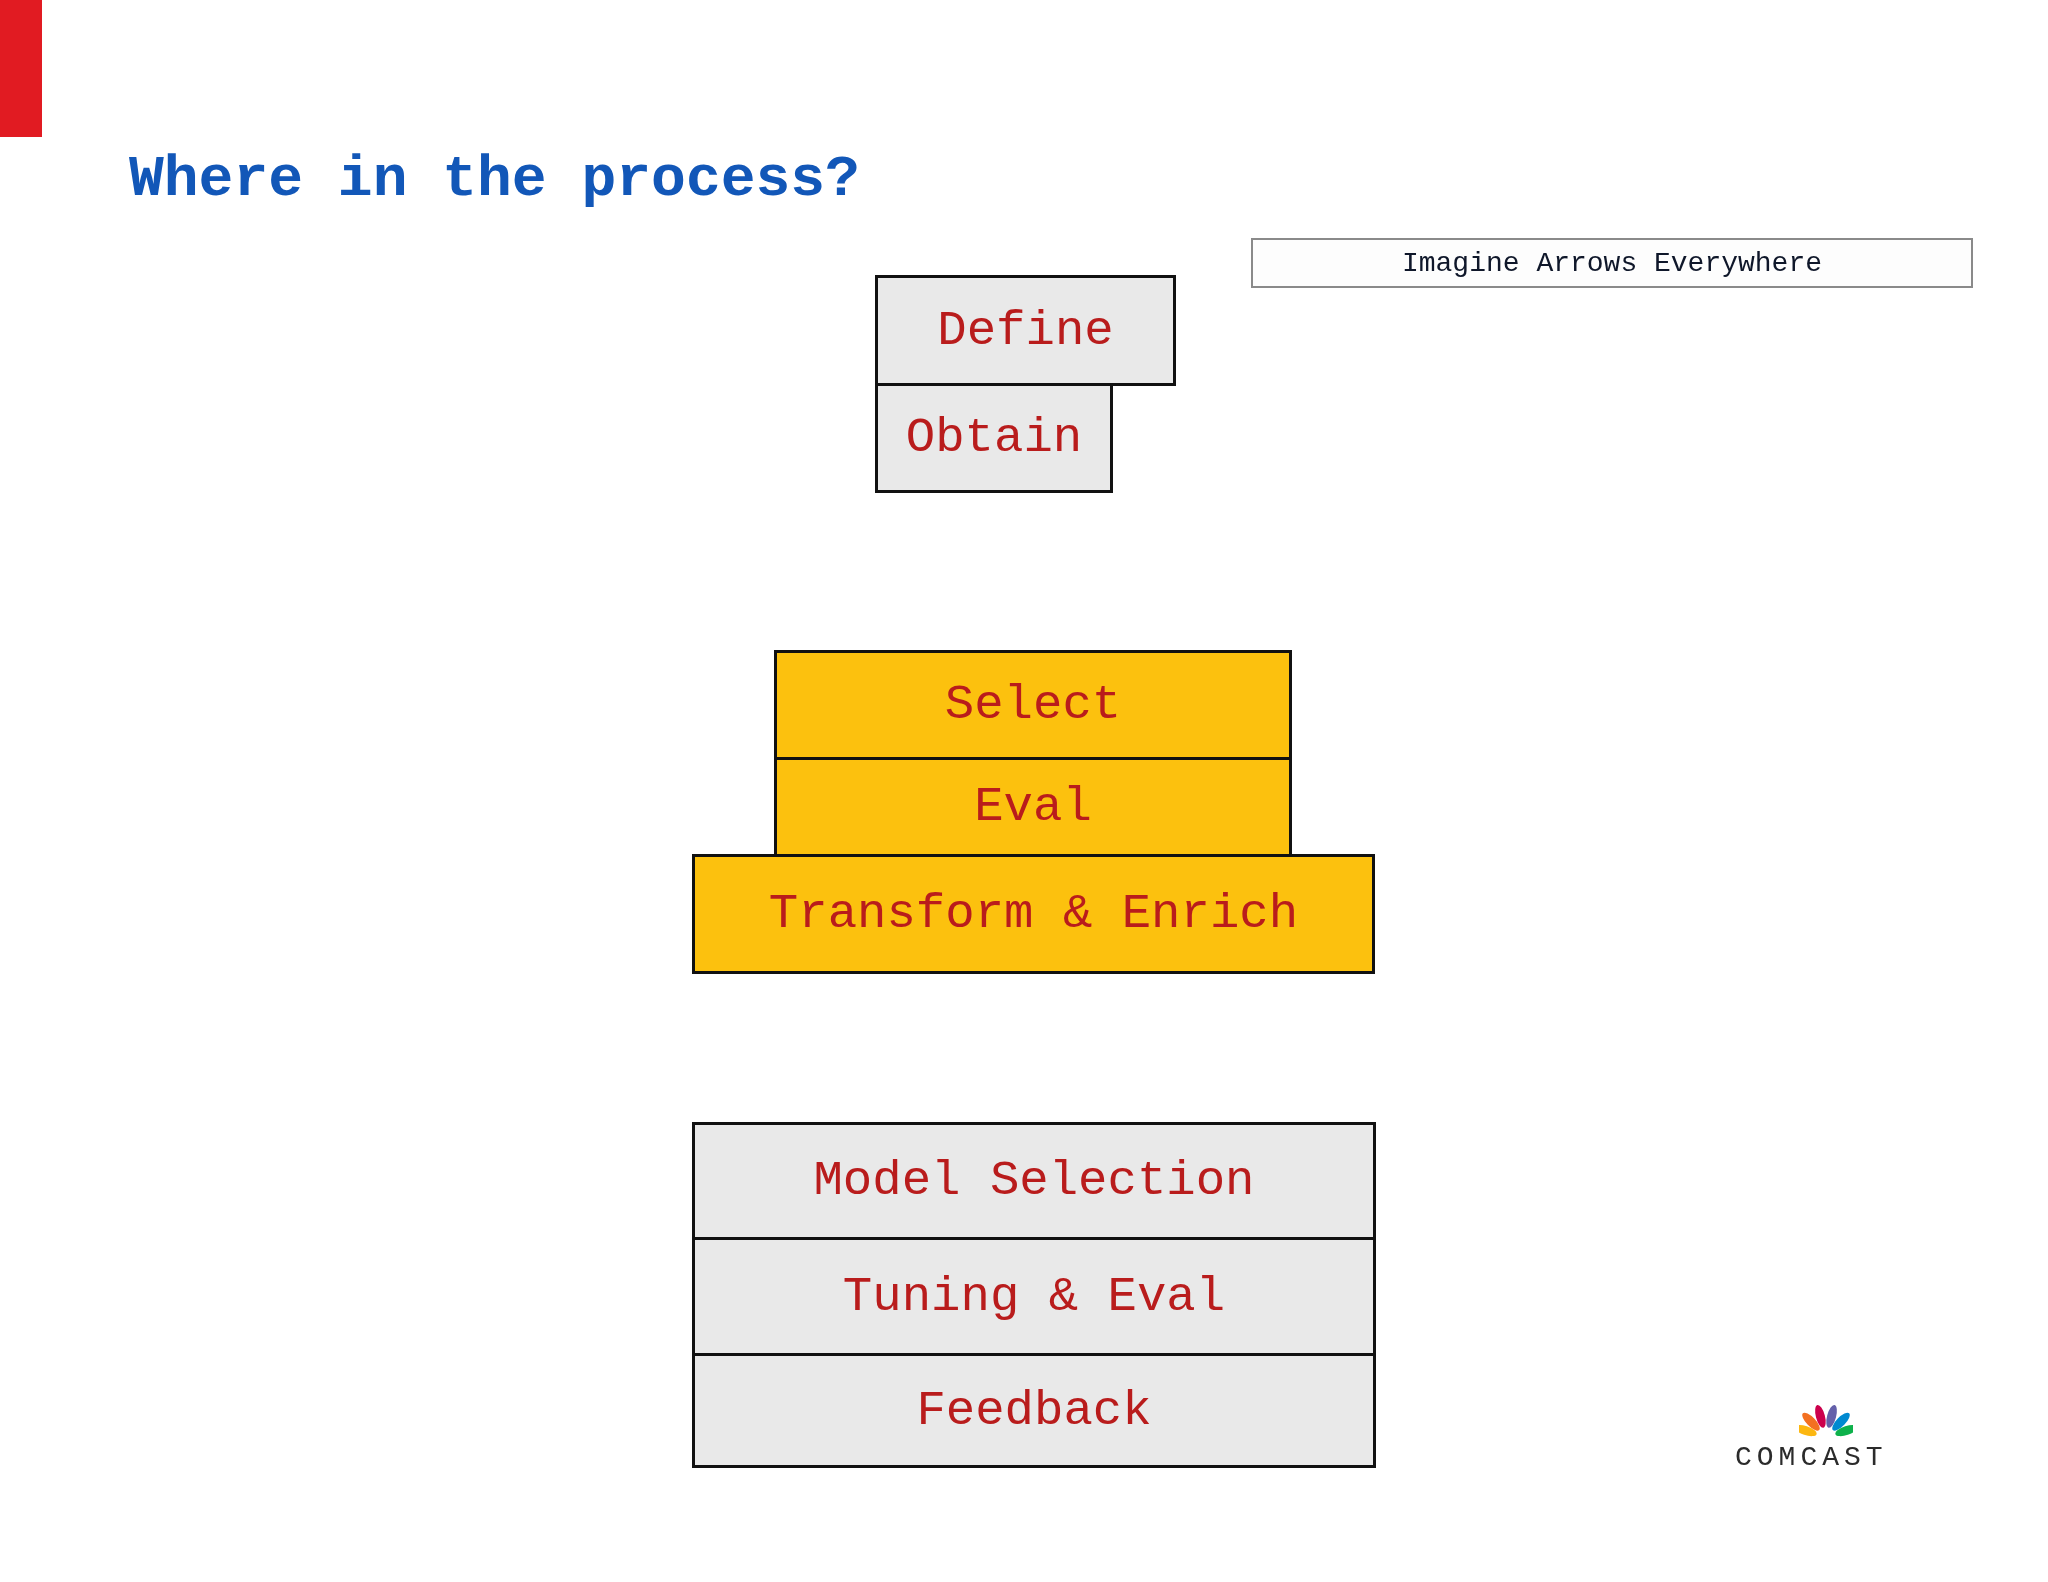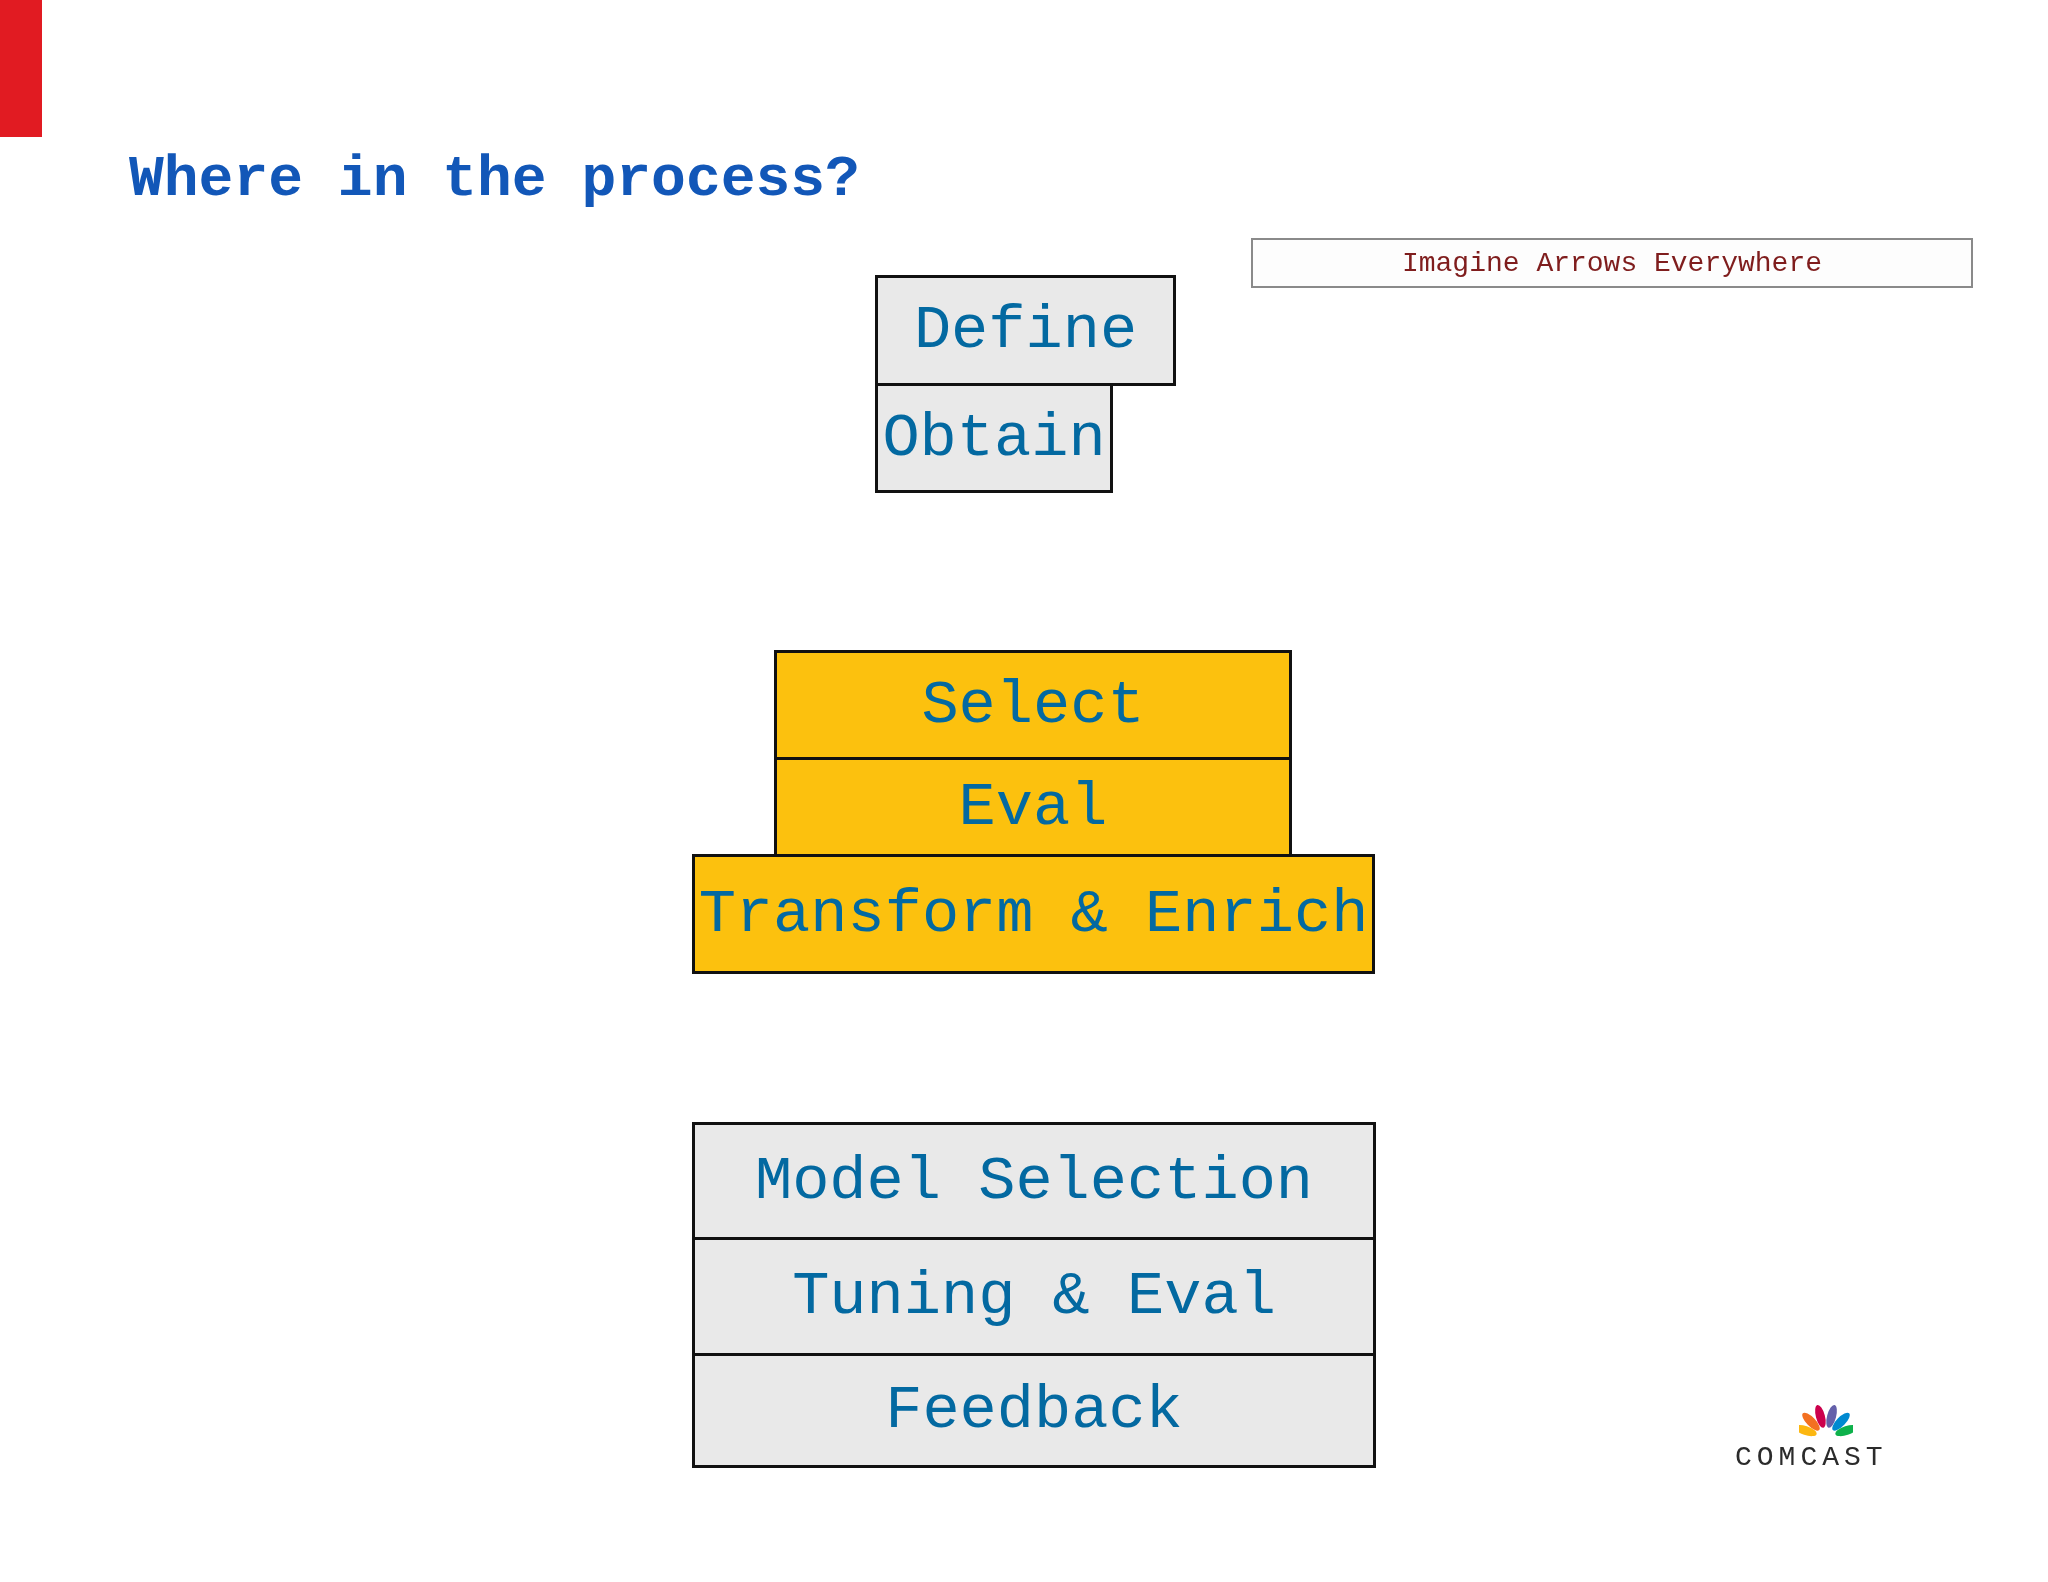--- a/index.html
+++ b/index.html
@@ -34,33 +34,33 @@
   .annotation-box {
     position: absolute;
     left: 1251px; top: 238px;
     width: 722px; height: 50px;
     background: #fdfdfd;
     border: 2px solid #8a8a8a;
     display: flex;
     align-items: center;
     justify-content: center;
     font-size: 28px;
-    color: #7f1d1d;
+    color: #0f172a;
     box-sizing: border-box;
   }
 
   .stage-box {
     position: absolute;
     box-sizing: border-box;
     border: 3px solid #111111;
     display: flex;
     align-items: center;
     justify-content: center;
-    font-size: 62px;
-    color: #0369a1;
+    font-size: 49px;
+    color: #b91c1c;
     white-space: nowrap;
   }
   .stage-box.gray   { background: #e9e9e9; }
   .stage-box.yellow { background: #fcc10e; }
 
   
   .box-define  { left: 875px; top: 275px; width: 301px; height: 111px; }
   .box-obtain  { left: 875px; top: 383px; width: 238px; height: 110px; }
 
   

